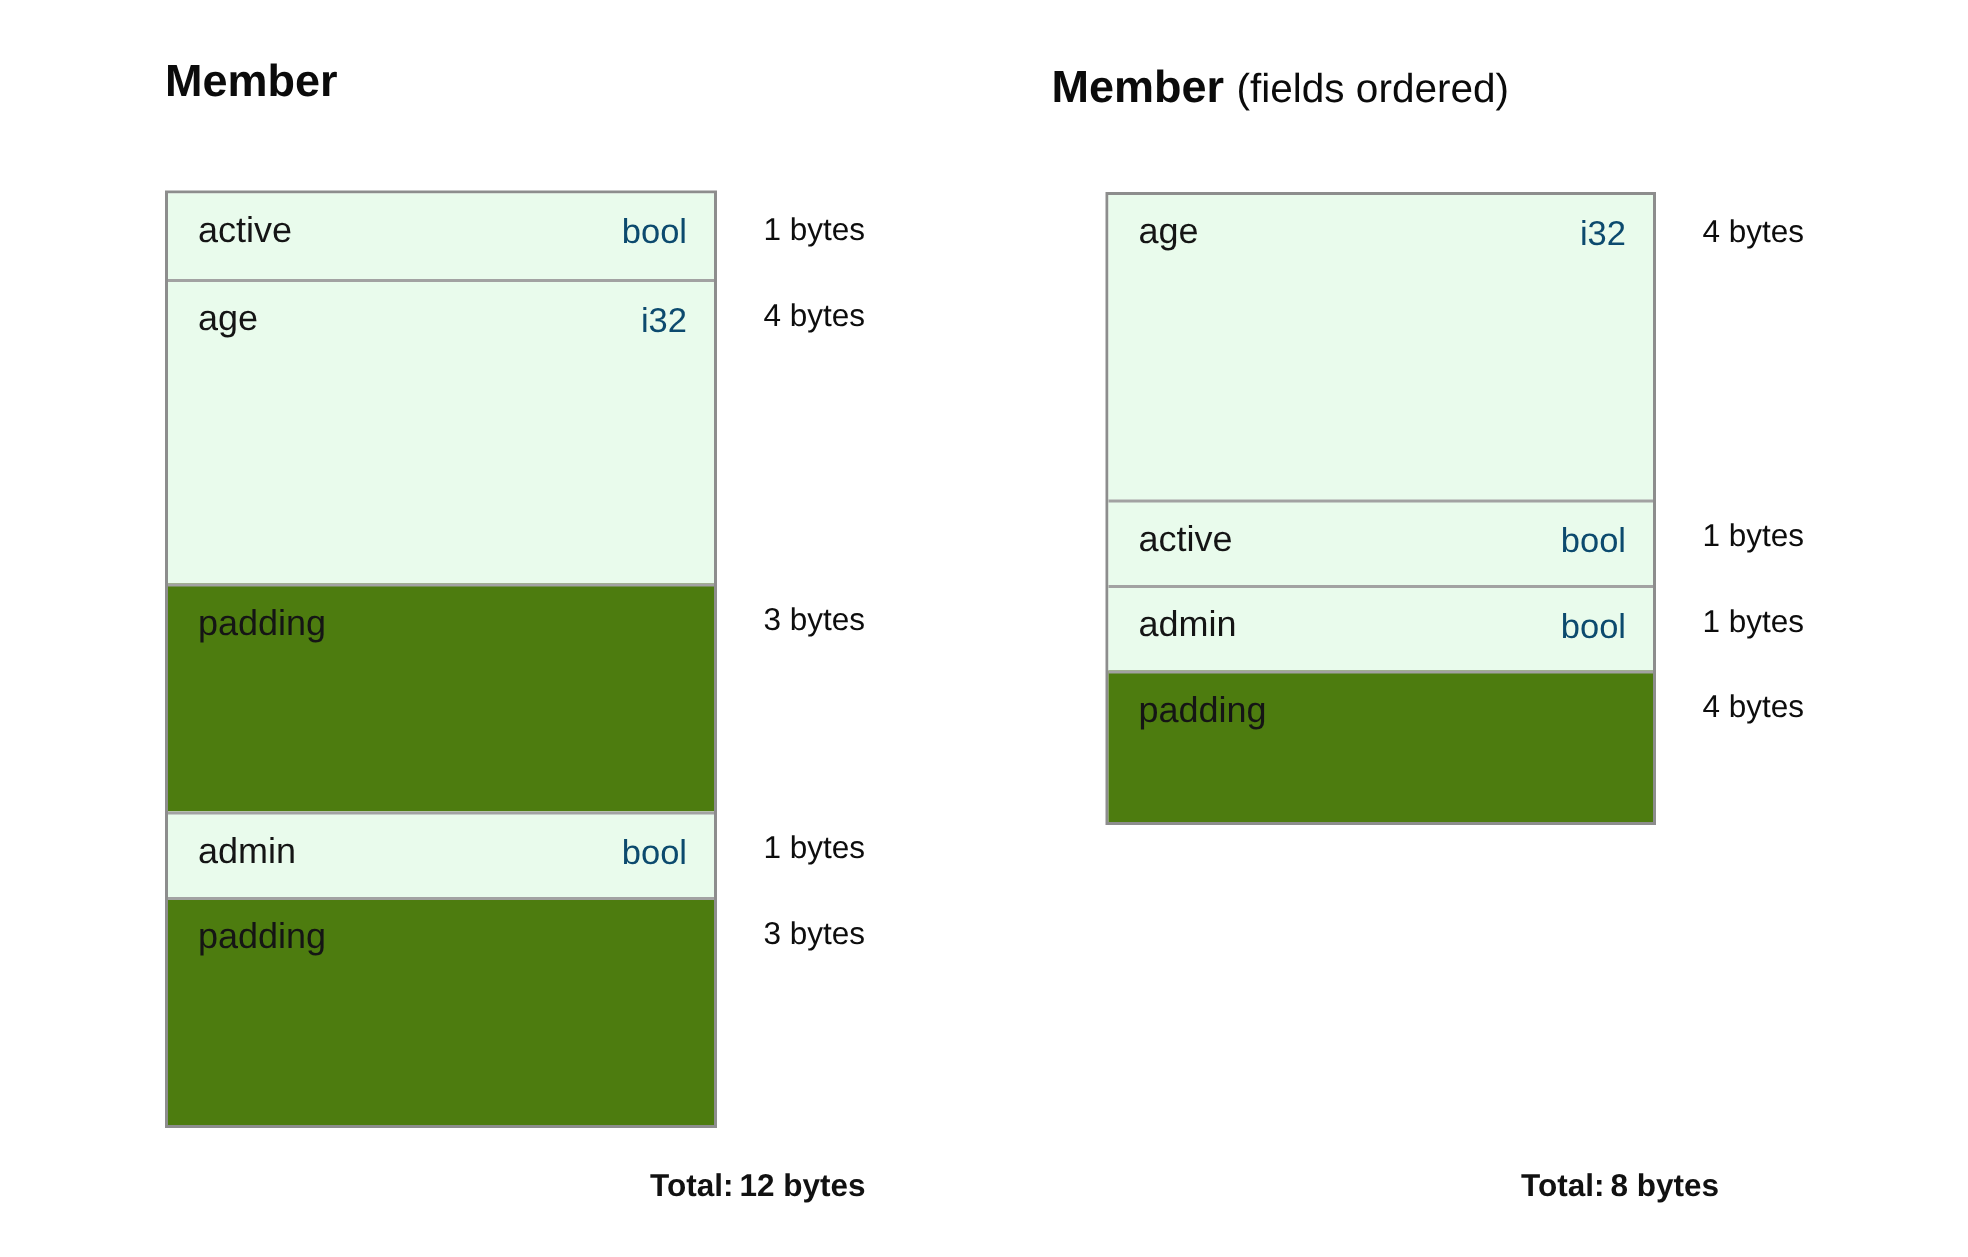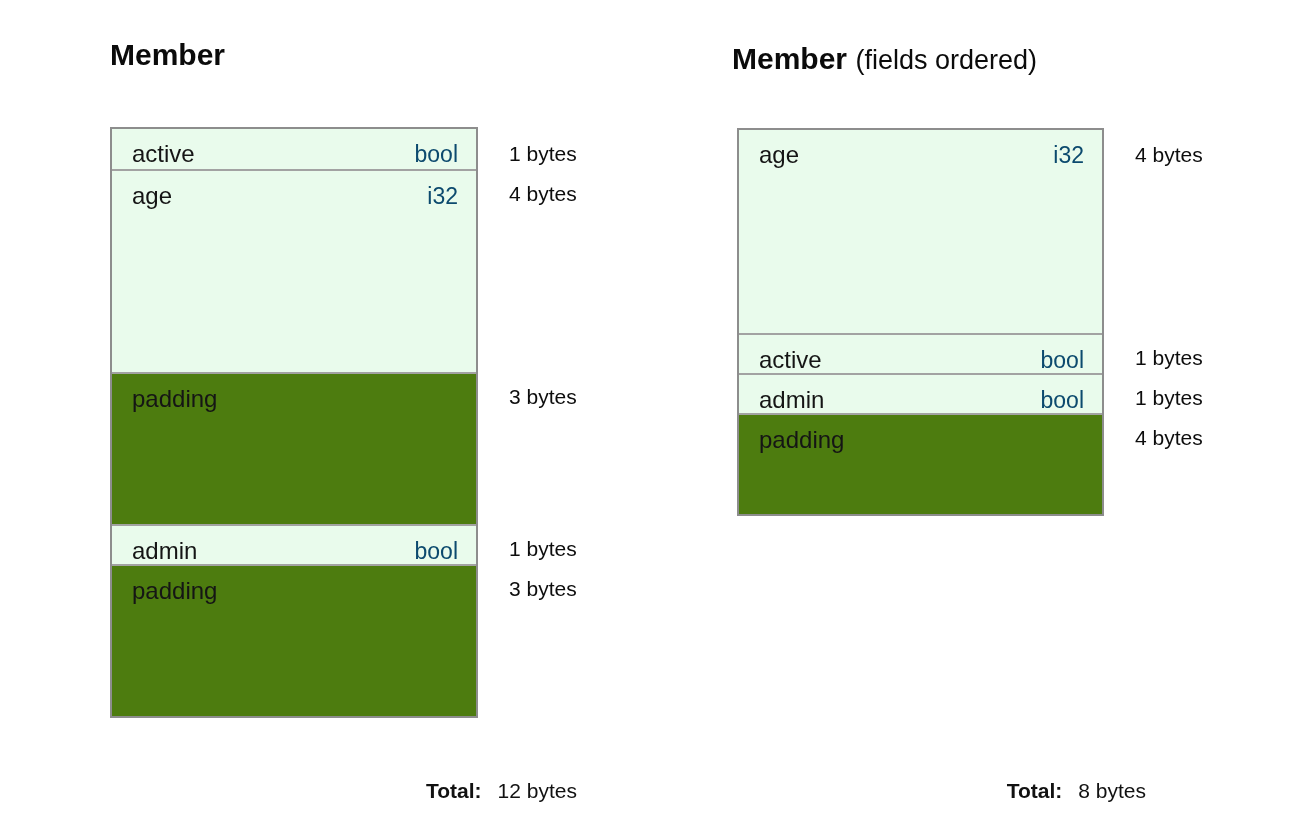--- a/index.html
+++ b/index.html
@@ -40,21 +40,21 @@
     box-sizing: border-box;
     display: flex;
     justify-content: space-between;
     align-items: flex-start;
     padding: 10px 18px 0 20px;
   }
   .row + .row { border-top: 2px solid #a2a2a2; }
   .row.field { background: #e9fbec; }
   .row.pad   { background: #4d7c0f; }
 
-  .b1 { height: 40px; }
+  .b1 { height: 57px; }
   .b2 { height: 101px; }
   .b3 { height: 152px; }
   .b4 { height: 203px; }
 
   .fname {
     font-size: 24px;
     line-height: 30px;
     color: #151515;
   }
   .ftype {
@@ -77,30 +77,30 @@
   }
 
   
   .total {
     font-size: 21px;
     line-height: 26px;
     text-align: right;
     white-space: nowrap;
   }
   .total .tlabel { font-weight: bold; }
-  .total .tvalue { font-weight: normal; margin-left: 16px; }
+  .total .tvalue { font-weight: bold; margin-left: 4px; }
 </style>
 </head>
 <body>
 
 <div class="abs diagram-title" style="left:110px; top:38px; width:368px;">
   <span>Member</span>
 </div>
 
-<div class="abs diagram-title" style="left:732px; top:42px; width:367px;">
+<div class="abs diagram-title" style="left:701px; top:42px; width:367px;">
   <span>Member</span>
   <span class="title-suffix">(fields ordered)</span>
 </div>
 
 <div class="abs diagram" style="left:110px; top:127px;">
   <div class="box">
     <div class="row field b1">
       <span class="fname">active</span>
       <span class="ftype">bool</span>
     </div>

